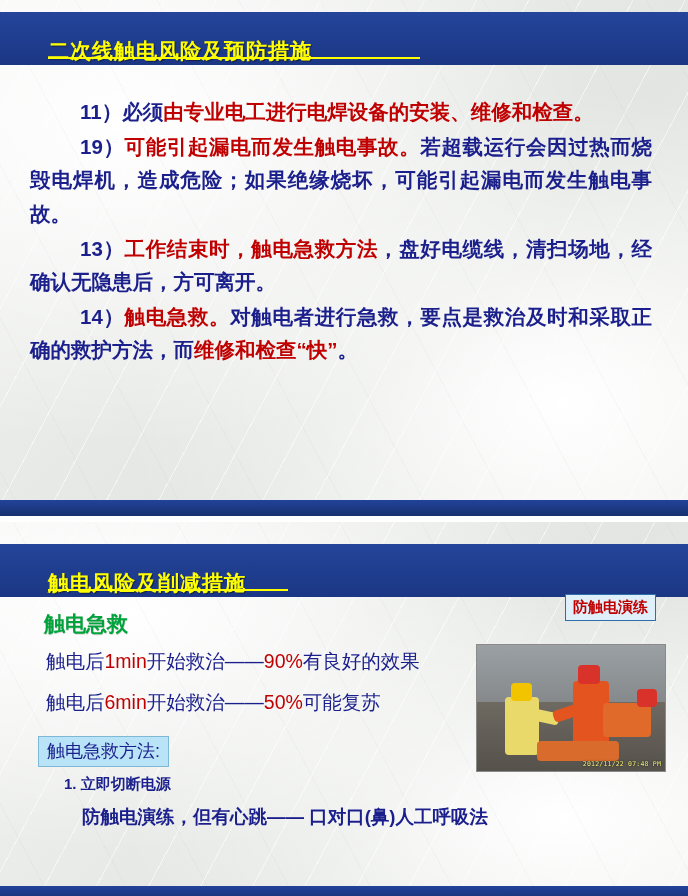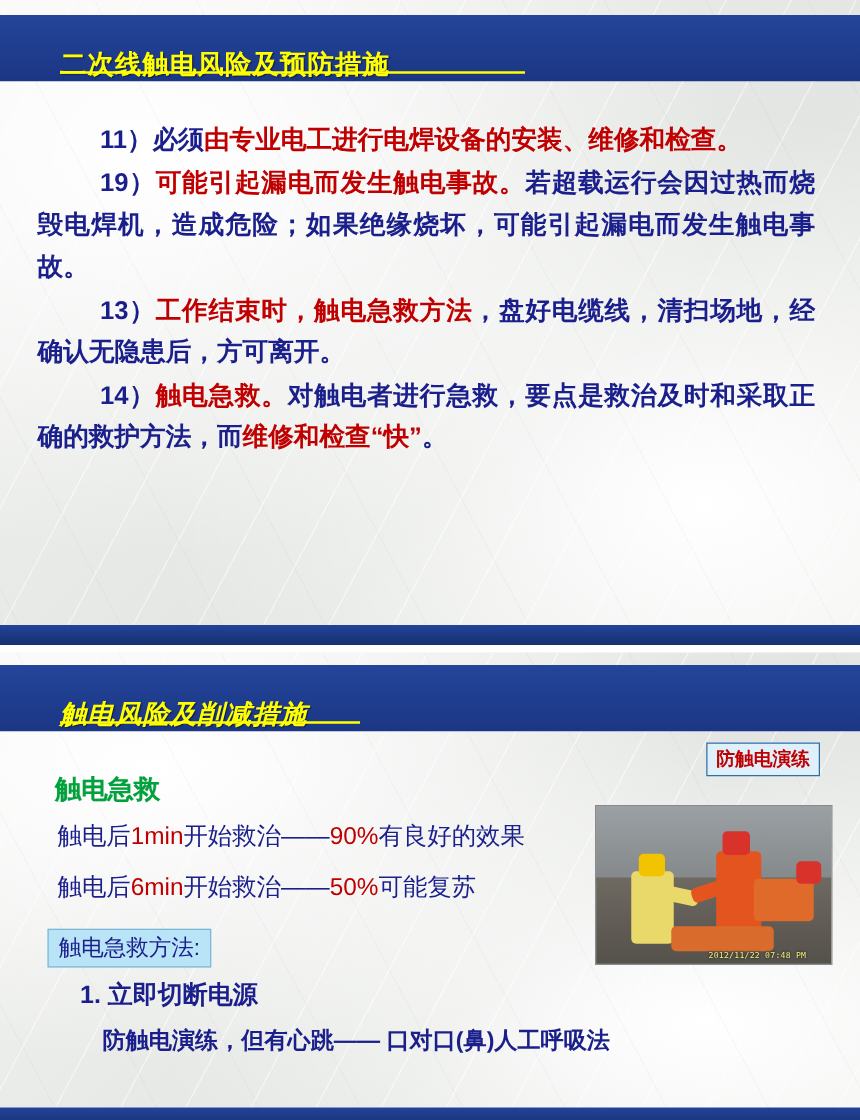--- a/index.html
+++ b/index.html
@@ -47,21 +47,21 @@
   .title-bar {
     position: relative;
     background: #1f3f8f;
     background: linear-gradient(180deg, #24459a 0%, #1b3684 100%);
     height: 53px;
     display: flex;
     align-items: flex-end;
     z-index: 3;
   }
   .slide-1 .title-bar { margin-top: 12px; }
-  .slide-2 .title-bar { margin-top: 10px; font-style: italic; }
+  .slide-2 .title-bar { margin-top: 22px; }
 
   .title-text {
     color: #ffff00;
     font-weight: bold;
     font-size: 21px;
     letter-spacing: 1px;
     padding-left: 48px;
     white-space: nowrap;
     text-shadow: 1px 1px 1px rgba(0,0,0,0.45);
   }
@@ -100,21 +100,21 @@
     margin-bottom: 2px;
   }
   .para .indent { display: inline-block; width: 50px; }
   .red { color: #c00000; }
   .navy { color: #1a1f8c; }
 
   
   .body-2 {
     position: relative;
     z-index: 2;
-    padding: 28px 20px 0 30px;
+    padding: 9px 20px 0 30px;
   }
   .sub-head {
     color: #00a23b;
     font-weight: bold;
     font-size: 21px;
     margin: 4px 0 10px 14px;
     text-shadow: 0.5px 0.5px 0 rgba(0,0,0,0.15);
   }
   .line-item {
     font-size: 19.5px;
@@ -127,21 +127,21 @@
     display: inline-block;
     background: #b9e3f7;
     border: 1px solid #7fb8d6;
     color: #1a1f8c;
     font-weight: normal;
     font-size: 18px;
     padding: 2px 8px 3px 8px;
     margin: 6px 0 8px 8px;
   }
   .step {
-    font-size: 20px;
+    font-size: 15px;
     font-weight: bold;
     color: #1a1f8c;
     margin: 0 0 10px 34px;
   }
   .step-sub {
     font-size: 18.5px;
     font-weight: bold;
     color: #1a1f8c;
     margin: 0 0 6px 52px;
   }
@@ -193,21 +193,21 @@
   .fig-a-head { left: 34px; top: 38px; width: 21px; height: 18px; background: #f2c400; border-radius: 50% 50% 40% 40%; }
   .fig-a-arm  { left: 56px; top: 66px; width: 26px; height: 12px; background: #e8d96a; transform: rotate(12deg); }
   .fig-b-body { left: 96px; top: 36px; width: 36px; height: 66px; background: #e4541f; border-radius: 8px 8px 3px 3px; }
   .fig-b-head { left: 101px; top: 20px; width: 22px; height: 19px; background: #d8322a; border-radius: 50% 50% 40% 40%; }
   .fig-b-arm  { left: 76px; top: 62px; width: 28px; height: 12px; background: #e4541f; transform: rotate(-18deg); }
   .fig-c-body { left: 126px; top: 58px; width: 48px; height: 34px; background: #e06a2a; border-radius: 8px; }
   .fig-c-head { left: 160px; top: 44px; width: 20px; height: 18px; background: #d8322a; border-radius: 50%; }
   .fig-d-body { left: 60px; top: 96px; width: 82px; height: 20px; background: #d96b2c; border-radius: 9px; }
   .photo .ts {
     position: absolute;
-    right: 20px; bottom: 3px;
+    right: 4px; bottom: 3px;
     color: #f5f27a;
     font-family: "DejaVu Sans Mono", monospace;
     font-size: 6.5px;
     letter-spacing: 0.2px;
     text-shadow: 0 0 2px #000;
   }
 </style>
 </head>
 <body>
 

